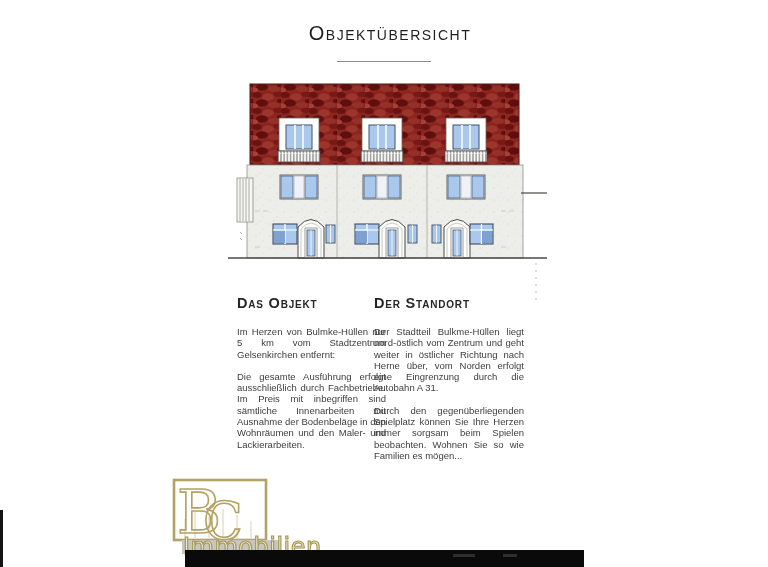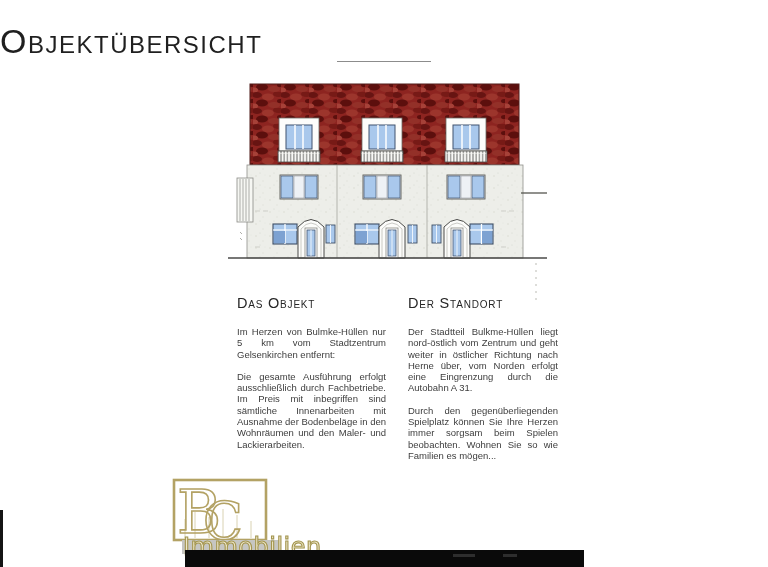--- a/index.html
+++ b/index.html
@@ -1,33 +1,33 @@
 <!DOCTYPE html>
 <html lang="de"><head>
 <meta charset="utf-8">
 <style>
   html,body{margin:0;padding:0;background:#ffffff;}
   .page{
     position:relative;width:768px;height:567px;background:#ffffff;overflow:hidden;
     font-family:"Liberation Sans",sans-serif;
   }
   .title{
-    position:absolute;top:22px;left:0;right:0;text-align:left;
-    font-variant:small-caps;font-size:34px;letter-spacing:1.5px;color:#1f1f1f;font-weight:400;
+    position:absolute;top:22px;left:0;right:0;text-align:center;
+    font-variant:small-caps;font-size:20px;letter-spacing:1.5px;color:#1f1f1f;font-weight:400;padding-left:12px;
   }
   .title-divider{
     position:absolute;top:61px;left:337px;width:94px;height:1px;background:#8c8c8c;
   }
   .drawing{position:absolute;left:225px;top:76px;}
   .col{position:absolute;top:295px;z-index:2;}
   .col-left{left:237px;width:149px;}
-  .col-right{left:408px;width:150px;}
+  .col-right{left:374px;width:150px;}
   .col h3{
     font-variant:small-caps;font-size:14.5px;letter-spacing:0.8px;color:#262626;
-    font-weight:400;margin:0 0 15px 0;
+    font-weight:700;margin:0 0 15px 0;
   }
   .col p{
     font-size:9.5px;line-height:11.3px;text-align:justify;color:#3d3d3d;
     margin:0 0 11px 0;hyphens:auto;
   }
   .watermark{position:absolute;left:165px;top:455px;z-index:5;overflow:visible;}
   .black-bar{
     position:absolute;left:185px;top:550px;width:399px;height:17px;background:#0a0a0a;z-index:6;
   }
   .bar-smudge{position:absolute;top:4px;height:3px;background:#4c4c4c;opacity:.55;}

